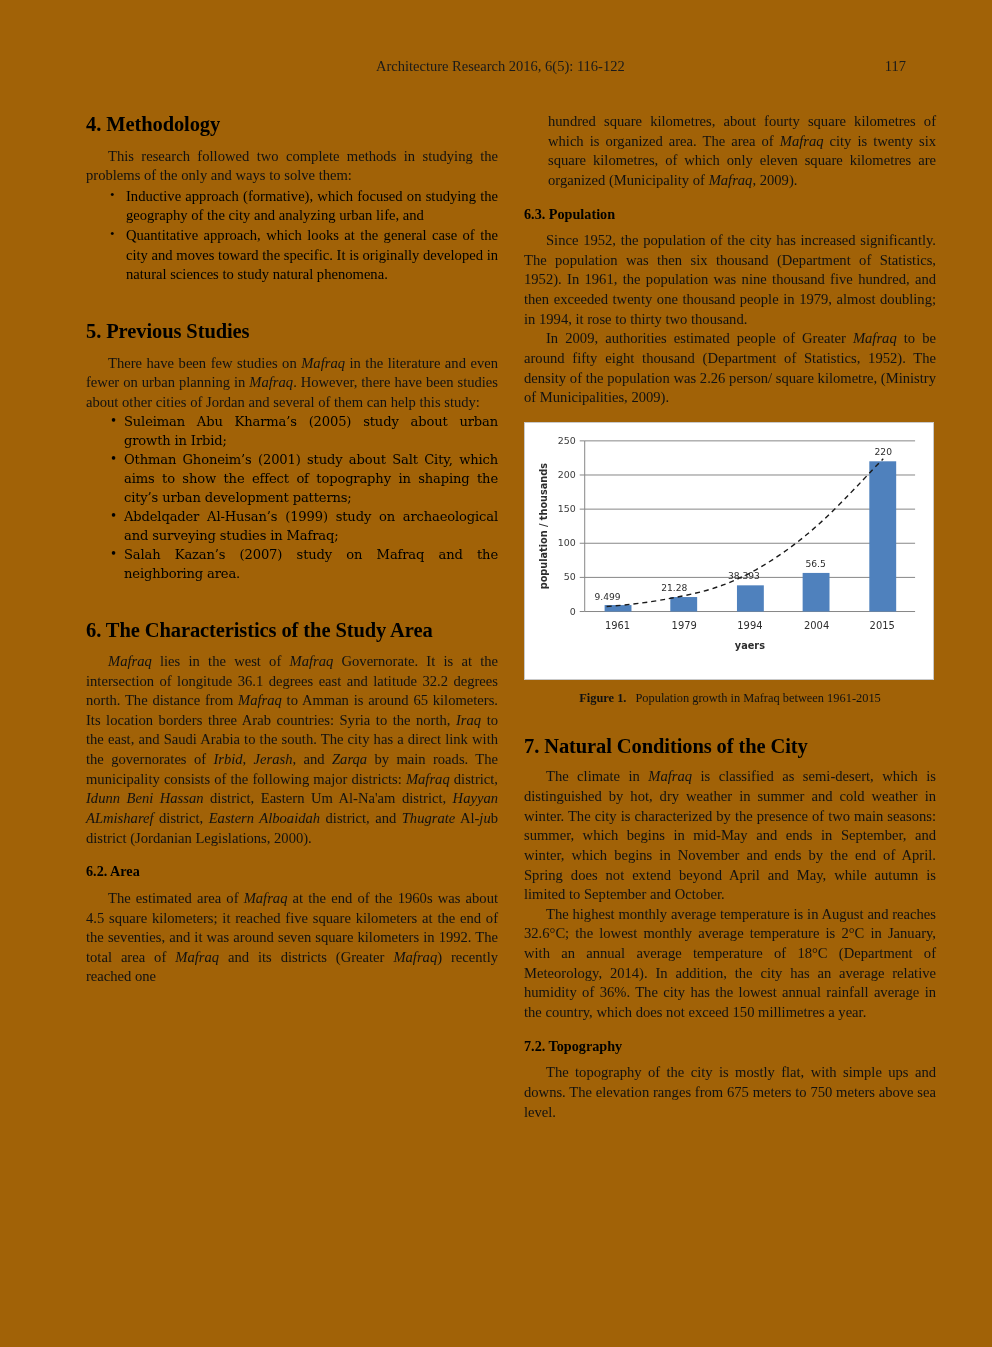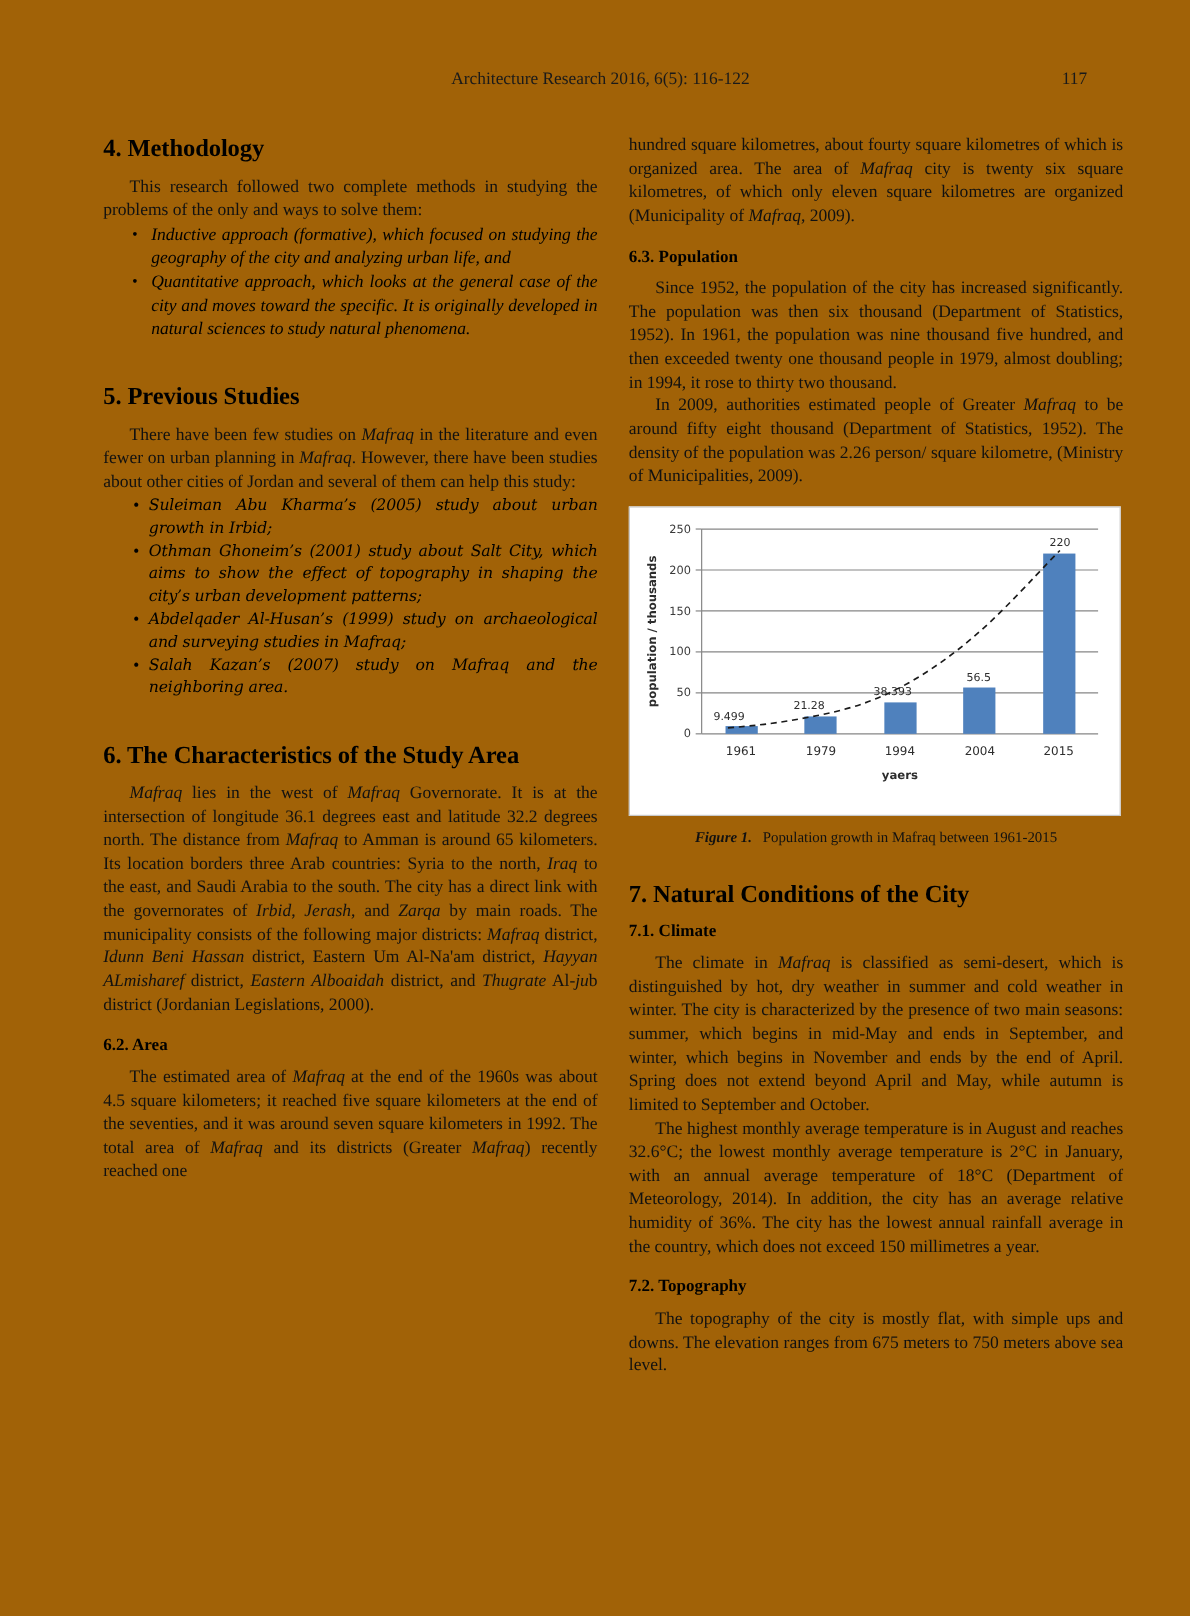--- a/index.html
+++ b/index.html
@@ -45,26 +45,25 @@
   h2.sub .cont{display:block;padding-left:23px;}
   p.body{
     font-size:14.6px;
     line-height:1.345;
     margin:0 0 0 0;
     text-align:justify;
     text-indent:22px;
     color:#111;
   }
   p.body + p.body{margin-top:0px;}
-  p.noind{text-indent:0;}
+  p.noind{text-indent:0;margin-left:24px;}
   ul.bul{
     list-style:none;
     margin:1px 0 0 0;
     padding:0 0 0 0;
-    font-style:italic;
   }
   ul.bul > li{
     position:relative;
     font-size:14.6px;
     line-height:1.345;
     text-align:justify;
     padding-left:40px;
     margin:0;
   }
   ul.bul > li::before{
@@ -98,21 +97,21 @@
     box-sizing:border-box;
   }
   .chart-svg{display:block;width:100%;height:100%;}
   .figcap{
     font-size:12.4px;
     text-align:center;
     margin-top:11px;
     color:#111;
   }
   .figcap b{font-weight:bold;}
-  .figcap .capnum{margin-right:9px;font-style:italic;}
+  .figcap .capnum{margin-right:9px;}
 </style>
 </head>
 <body>
 
 <div class="page">
 
   <div class="running-head">
     <span class="rh-title">Architecture Research 2016, 6(5): 116-122</span>
     <span class="rh-page">117</span>
   </div>
@@ -233,21 +232,20 @@
 
         <div class="figcap">
           <b class="capnum">Figure 1.</b><span>Population growth in Mafraq between 1961-2015</span>
         </div>
       </div>
 
       <div class="sp28"></div>
 
       <h1 class="sec tight">7. Natural Conditions of the City</h1>
 
-      <h2 class="sub first">7.1. Climate</h2>
 
       <p class="body"><span>The climate in </span><em>Mafraq</em><span> is classified as semi-desert, which is distinguished by hot, dry weather in summer and cold weather in winter. The city is characterized by the presence of two main seasons: summer, which begins in mid-May and ends in September, and winter, which begins in November and ends by the end of April. Spring does not extend beyond April and May, while autumn is limited to September and October.</span></p>
 
       <p class="body">The highest monthly average temperature is in August and reaches 32.6°C; the lowest monthly average temperature is 2°C in January, with an annual average temperature of 18°C (Department of Meteorology, 2014). In addition, the city has an average relative humidity of 36%. The city has the lowest annual rainfall average in the country, which does not exceed 150 millimetres a year.</p>
 
       <h2 class="sub">7.2. Topography</h2>
 
       <p class="body">The topography of the city is mostly flat, with simple ups and downs. The elevation ranges from 675 meters to 750 meters above sea level.</p>
 
     </div>

